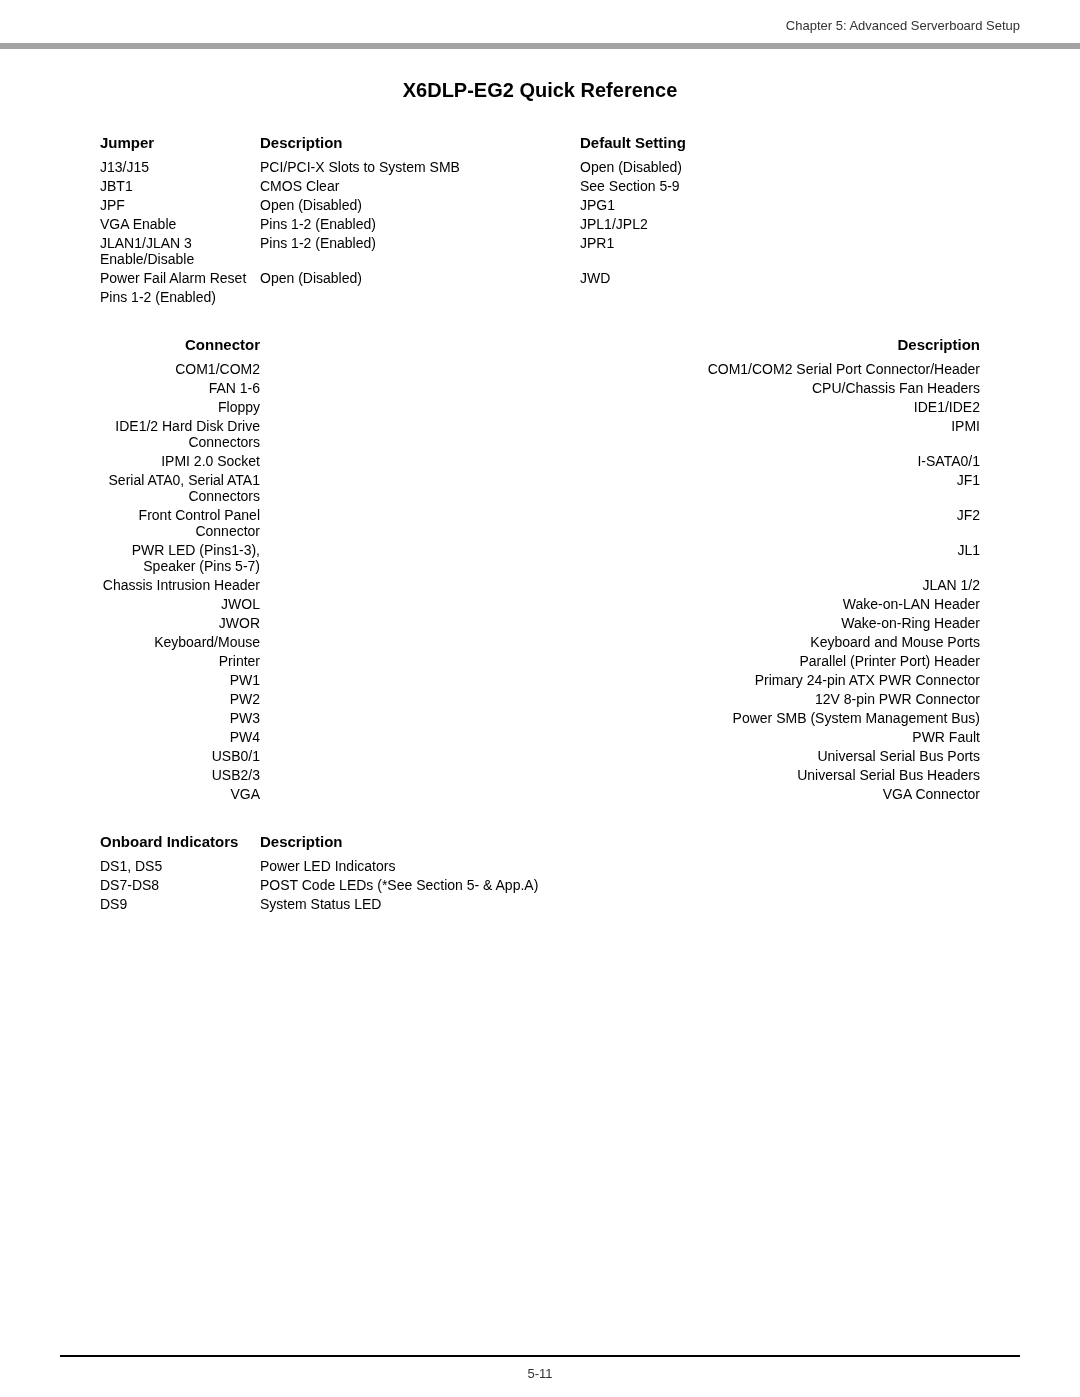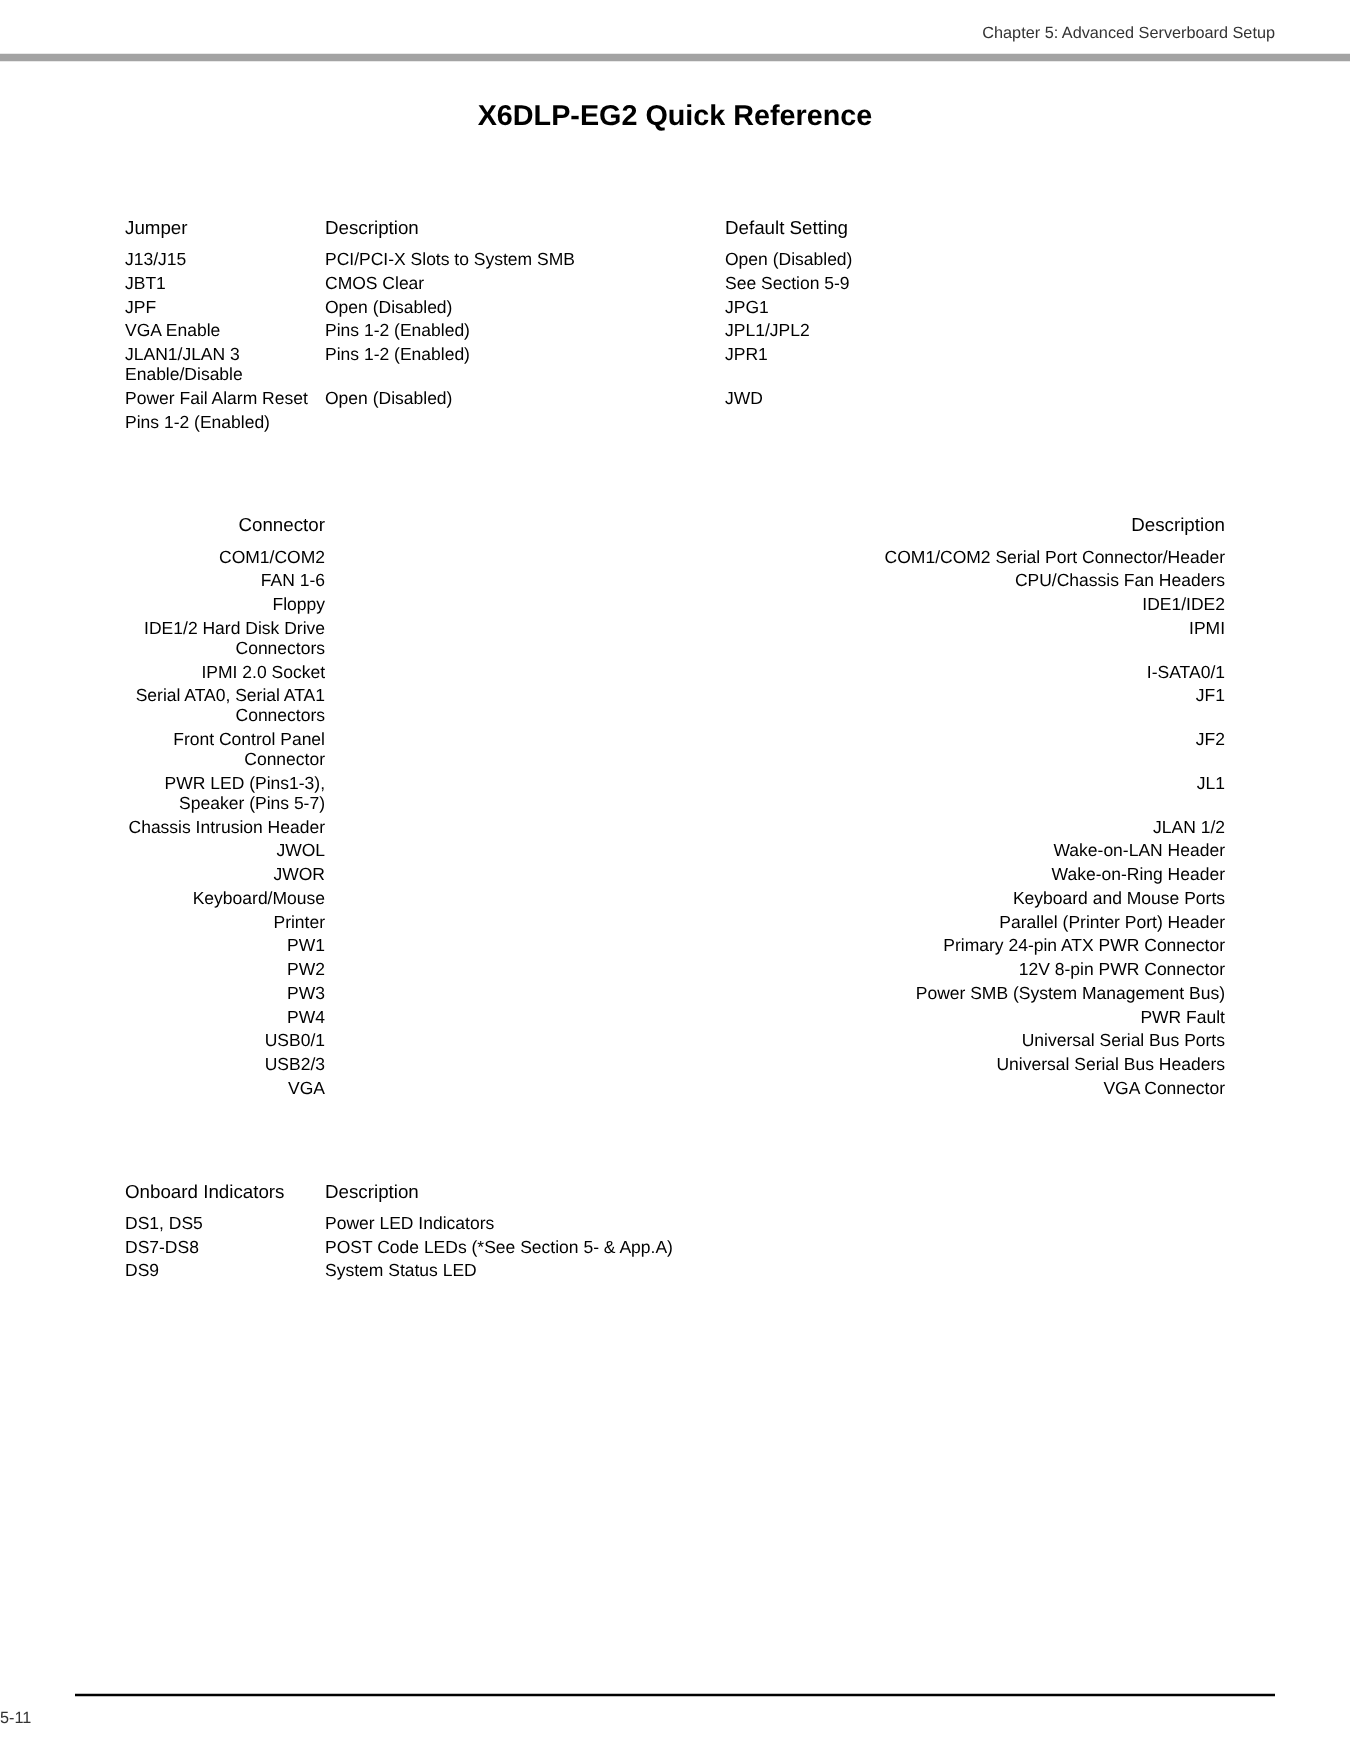--- a/index.html
+++ b/index.html
@@ -33,21 +33,21 @@
       font-size: 13px;
       color: #333;
     }
 
     .content-area {
       padding: 30px 100px 80px 100px;
     }
 
     .page-title {
       text-align: center;
-      font-size: 23px;
+      font-size: 20px;
       font-weight: bold;
       margin-bottom: 30px;
     }
 
     .section {
       margin-bottom: 28px;
     }
 
     .table-grid {
       width: 100%;
@@ -64,45 +64,44 @@
       grid-template-columns: 160px auto;
       text-align: right;
     }
 
     
     .onboard-table {
       grid-template-columns: 160px auto;
     }
 
     .col-header {
-      font-weight: normal;
+      font-weight: bold;
       font-size: 15px;
       padding: 2px 0 6px 0;
-      margin-top: 36px;
     }
 
     .col-value {
       font-size: 14px;
       padding: 1.5px 0;
     }
 
     .bottom-border {
       border-bottom: 2px solid #000;
       margin-top: auto;
       position: absolute;
       bottom: 40px;
       left: 60px;
       right: 60px;
     }
 
     .page-number {
       position: absolute;
       bottom: 16px;
       width: 100%;
-      text-align: left;
+      text-align: center;
       font-size: 13px;
       color: #333;
     }
   </style>
 </head>
 <body>
 
 <div class="page-container">
   <div class="top-header">
     <span>Chapter 5: Advanced Serverboard Setup</span>

